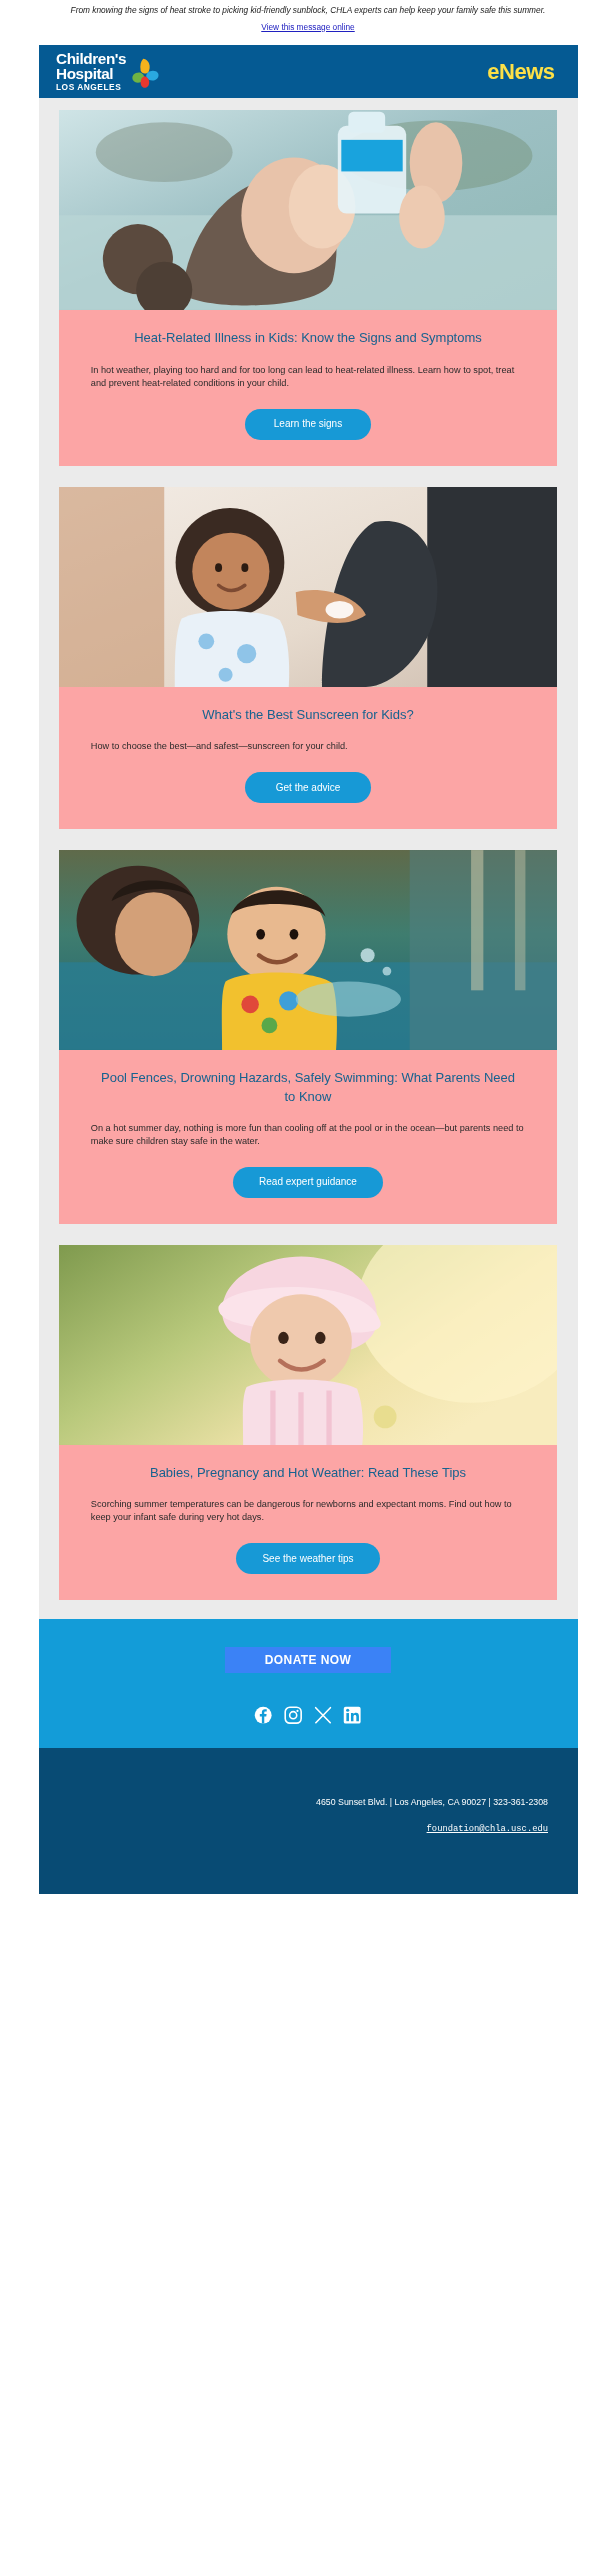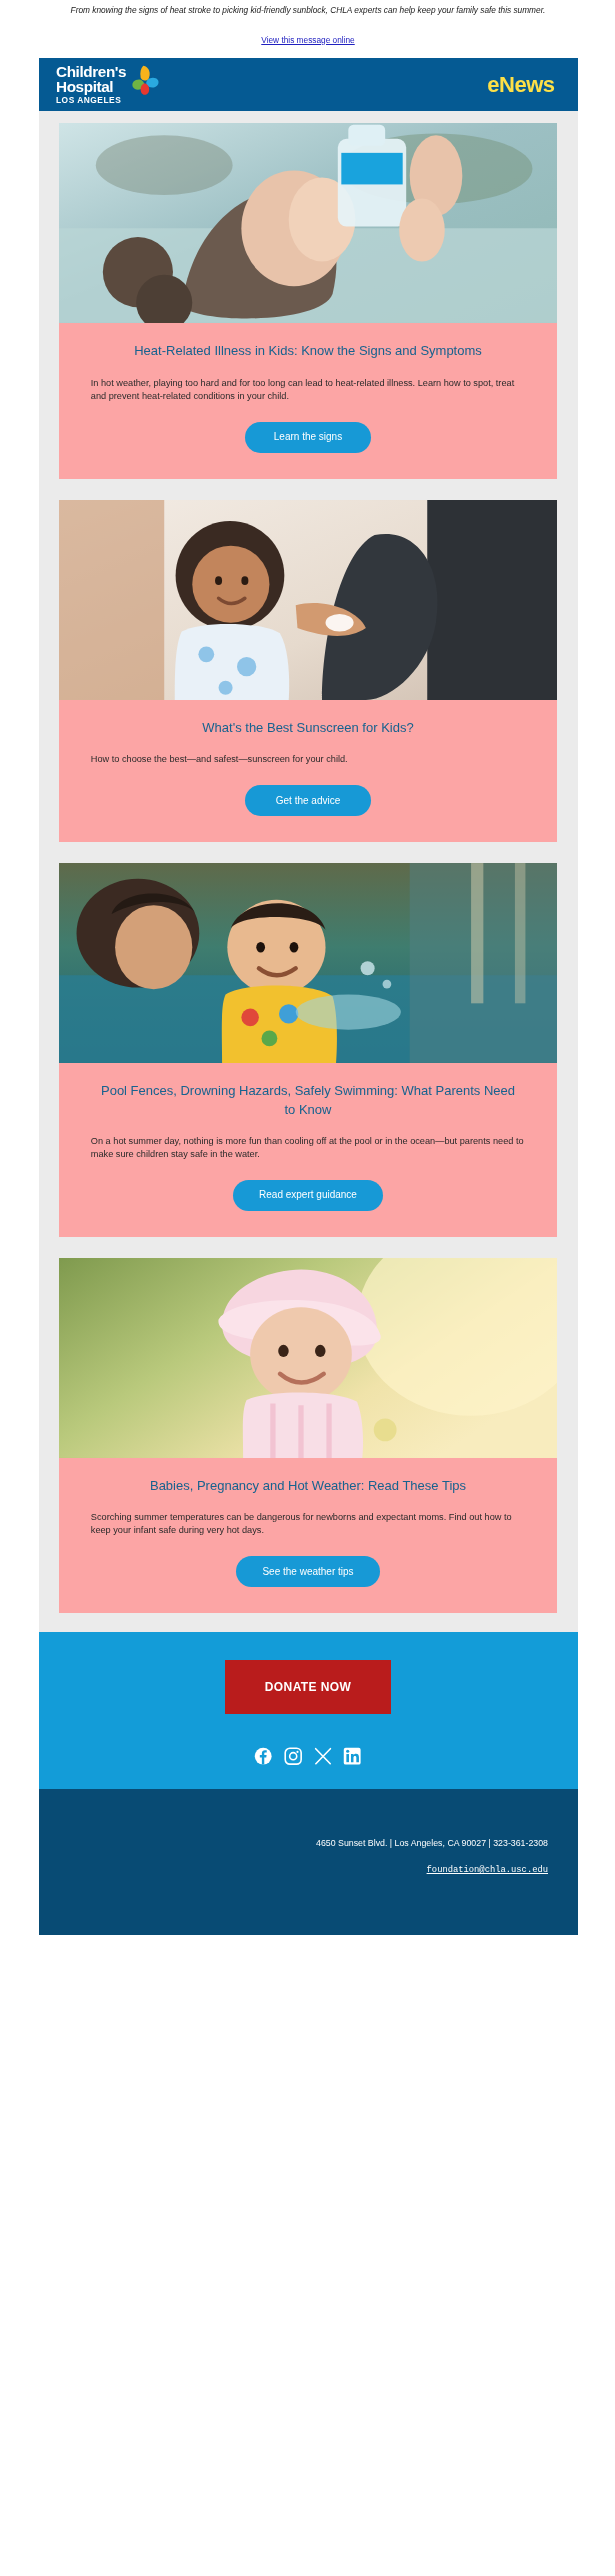--- a/index.html
+++ b/index.html
@@ -19,21 +19,20 @@
     font-style: italic;
   }
   .preheader-text {
     font-size: 8.3px;
     line-height: 11.4px;
     color: #1a1a1a;
     margin: 0;
   }
   .view-online-wrap {
     text-align: center;
-    margin-top: 13px;
     margin-bottom: 12.3px;
   }
   .view-online {
     font-size: 8.3px;
     color: #2020c0;
     text-decoration: underline;
     cursor: pointer;
   }
 
   
@@ -51,21 +50,21 @@
   .masthead {
     background: #055a93;
     height: 53px;
     display: flex;
     align-items: center;
     justify-content: space-between;
     padding: 0 16px 0 17.5px;
   }
   .logo-lockup {
     display: flex;
-    align-items: flex-start;
+    align-items: flex-end;
     gap: 2.6px;
   }
   .logo-words {
     display: flex;
     flex-direction: column;
     justify-content: center;
     line-height: 1;
   }
   .logo-l1, .logo-l2 {
     color: #ffffff;
@@ -146,26 +145,26 @@
   }
 
   
   .donate-band {
     background: #139cd8;
     padding: 28px 0 23px 0;
     text-align: center;
   }
   .donate-btn {
     display: inline-block;
-    background: #b91c1c;
+    background: #3b82f6;
     color: #ffffff;
     font-size: 12px;
     font-weight: bold;
     letter-spacing: 0.4px;
-    padding: 20px 40px;
+    padding: 6px 40px;
     border: none;
     cursor: pointer;
     font-family: "Liberation Sans", sans-serif;
   }
   .social-row {
     margin-top: 33px;
     display: flex;
     justify-content: center;
     align-items: center;
     gap: 11.4px;

